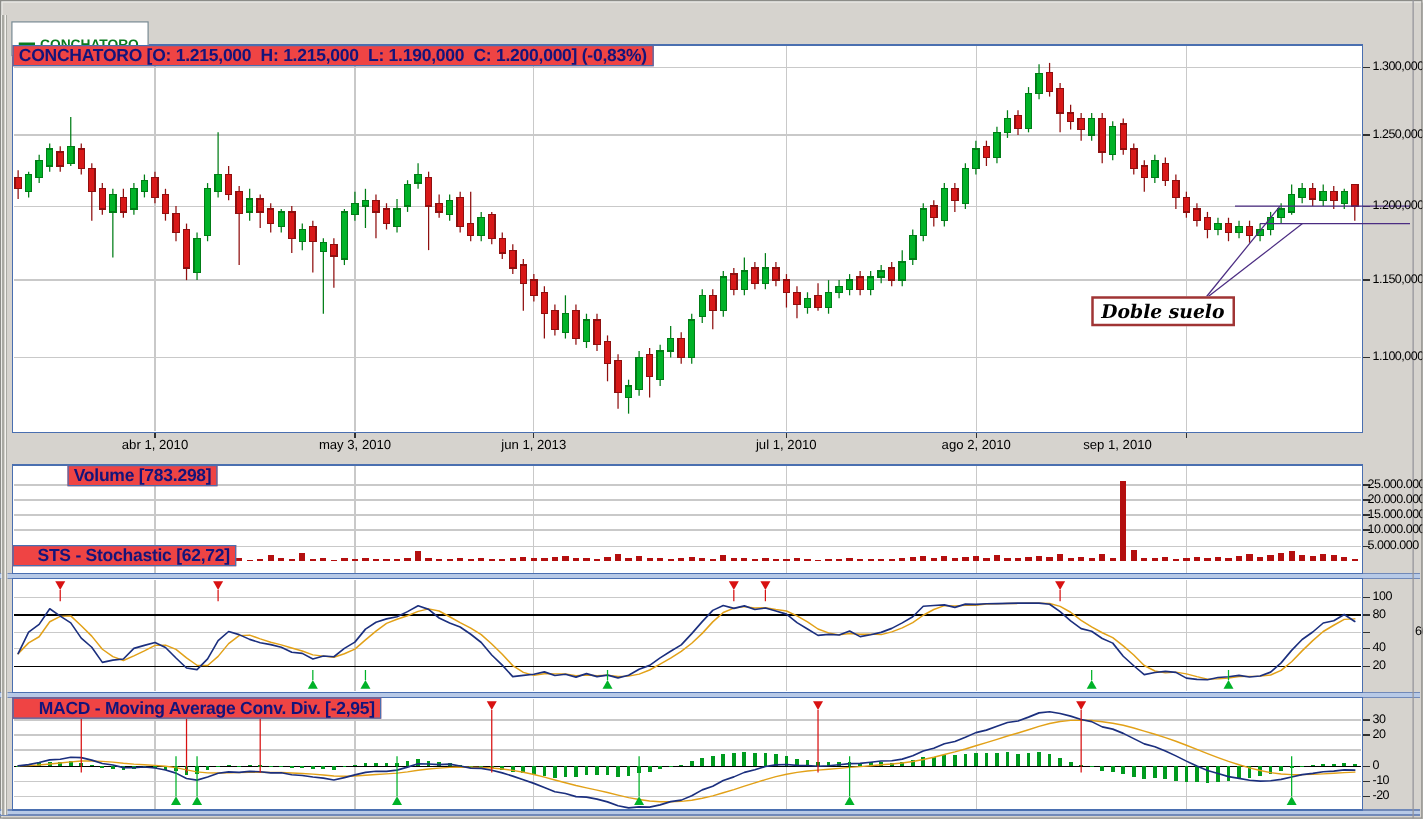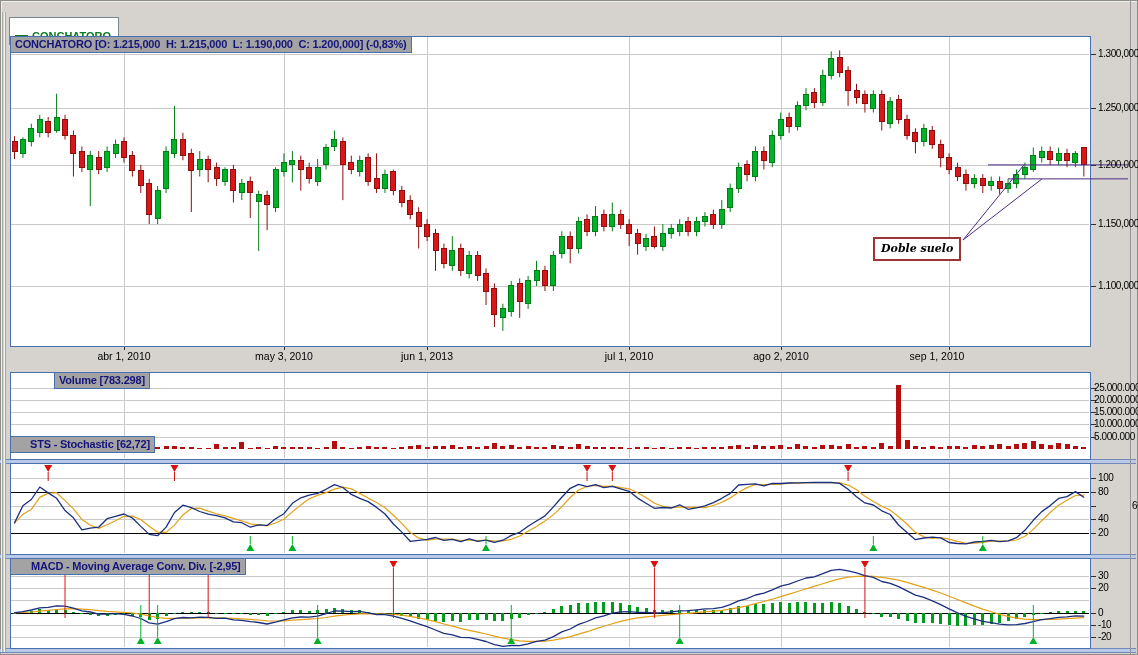--- a/index.html
+++ b/index.html
@@ -3,33 +3,33 @@
 <meta charset="utf-8">
 <style>
   html,body{margin:0;padding:0;background:#9a9a96;}
   #stage{
     position:relative;width:1138px;height:655px;background:#d6d3ce;
     font-family:"Liberation Sans",sans-serif;overflow:hidden;
     box-shadow:inset 0 0 0 1px #8c8c88, inset 2px 2px 0 0 #efefec;
   }
   #chart-svg{position:absolute;left:0;top:0;z-index:1;}
   .panel-label{
-    position:absolute;background:#a3a3a3;border:1px solid #4a6fb0;
-    color:#14147a;font-size:11px;font-weight:bold;letter-spacing:-0.2px;
+    position:absolute;background:#ef4444;border:1px solid #4a6fb0;
+    color:#14147a;font-size:14px;font-weight:bold;letter-spacing:-0.2px;
     line-height:13px;padding:1px 4px;white-space:pre;z-index:5;
   }
   .legend-box{
     position:absolute;left:9px;top:17px;background:#ffffff;border:1px solid #76868f;
     padding:12px 7px 2px 5px;font-size:11px;font-weight:bold;color:#0a7a1e;z-index:5;white-space:nowrap;
   }
   .legend-dash{display:inline-block;width:13px;height:2px;background:#0a7a1e;vertical-align:3px;margin-right:4px;}
   .annotation-box{
     position:absolute;left:873px;top:237px;background:#ffffff;border:2px solid #a03434;
     color:#000;font-family:"DejaVu Serif",serif;font-style:italic;font-weight:bold;
-    font-size:11px;line-height:20px;padding:0 6px;z-index:6;white-space:nowrap;
+    font-size:15px;line-height:20px;padding:0 6px;z-index:6;white-space:nowrap;
   }
   .axis-label{position:absolute;font-size:10px;letter-spacing:-0.4px;color:#000;z-index:4;white-space:nowrap;}
   .x-label{position:absolute;font-size:10.5px;color:#000;transform:translateX(-50%);z-index:4;white-space:nowrap;}
   .left-gutter{
     position:absolute;left:1px;top:12px;width:5px;height:640px;z-index:2;
     background:repeating-linear-gradient(90deg,#f2f2ee 0 1px,#a8a8a2 1px 2px,#d6d3ce 2px 3px);
   }
   .right-edge{position:absolute;right:7px;top:0;width:1px;height:655px;background:#94949a;z-index:2;}
 </style>
 </head>
@@ -722,14 +722,14 @@
     <div class="axis-label" style="left: 1098px; top: 570px;">30</div>
     <div class="axis-label" style="left: 1098px; top: 582px;">20</div>
     <div class="axis-label" style="left: 1098px; top: 607px;">0</div>
     <div class="axis-label" style="left: 1098px; top: 619px;">-10</div>
     <div class="axis-label" style="left: 1098px; top: 631px;">-20</div>
     <div class="x-label" style="left: 124px; top: 350px;">abr 1, 2010</div>
     <div class="x-label" style="left: 284px; top: 350px;">may 3, 2010</div>
     <div class="x-label" style="left: 427px; top: 350px;">jun 1, 2013</div>
     <div class="x-label" style="left: 629px; top: 350px;">jul 1, 2010</div>
     <div class="x-label" style="left: 781px; top: 350px;">ago 2, 2010</div>
-    <div class="x-label" style="left: 937px; top: 350px; text-align: center;">sep 1, 2010</div>
+    <div class="x-label" style="left: 894px; top: 350px; text-align: center;">sep 1, 2010</div>
   </div>
 
 </body></html>

